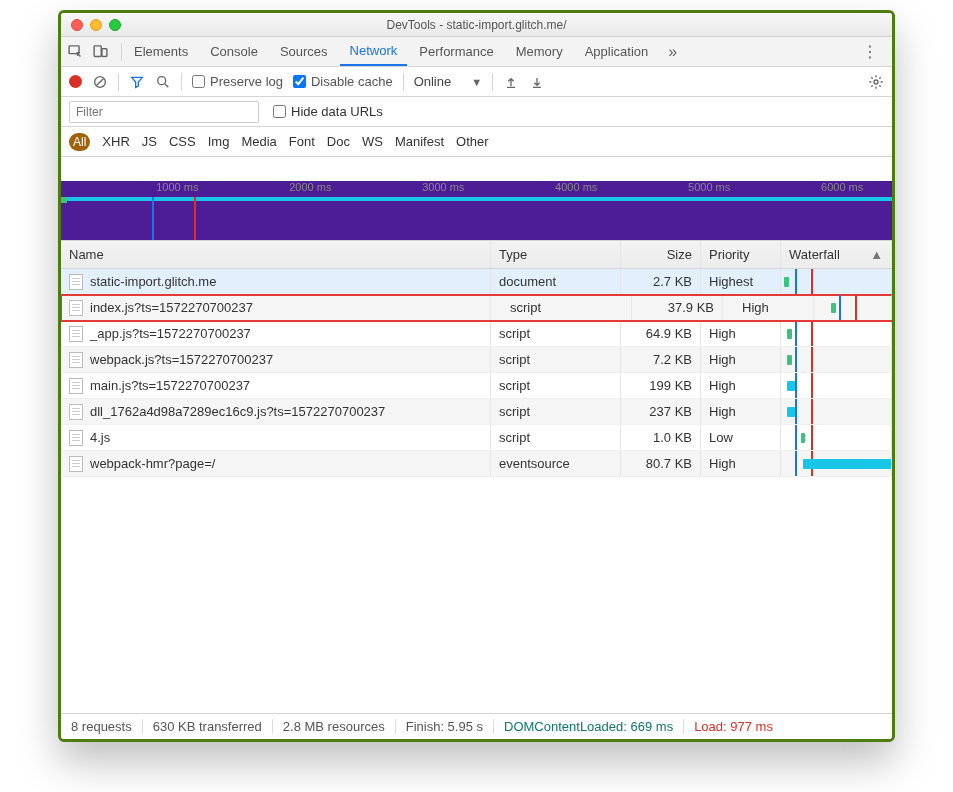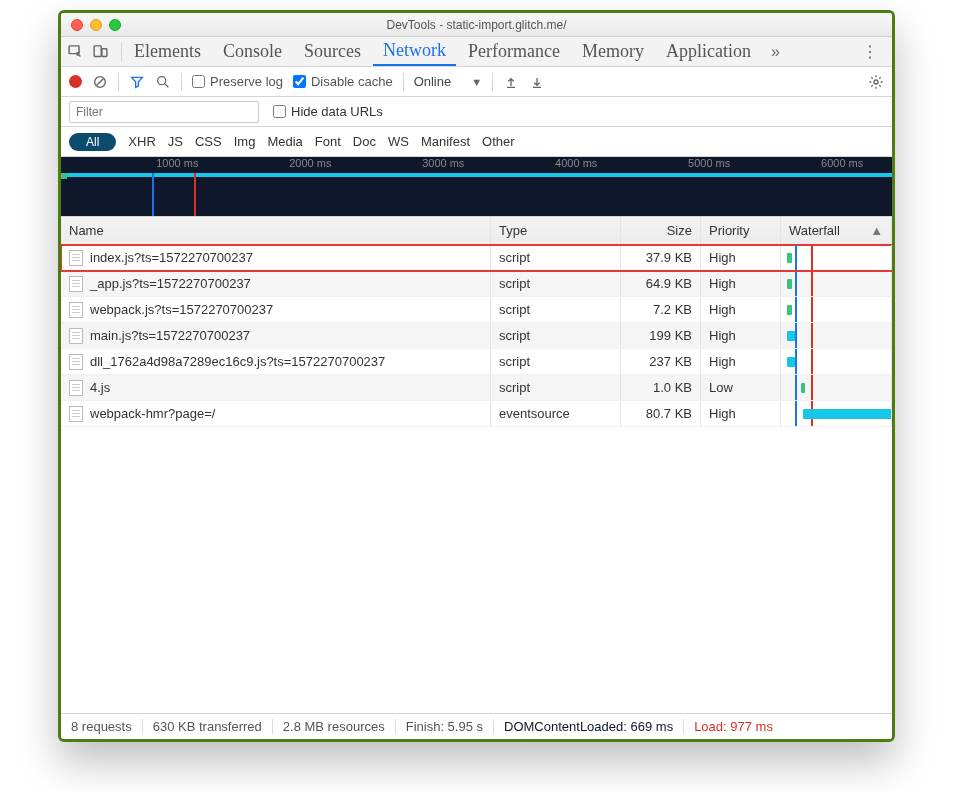--- a/index.html
+++ b/index.html
@@ -59,22 +59,21 @@
     gap: 2px;
   }
   .tabsbar .left-icons { display:flex; gap:8px; margin-right:10px; color:#666;}
   .left-icons svg { width:17px; height:17px; }
   .tab {
     padding: 0 10px;
     height: 100%;
     display:flex; align-items:center;
     color:#555;
     cursor:pointer;
-    font-size:18px;
-    font-family:Liberation Serif, serif;
+    font-size:13px;
   }
   .tab.active {
     color:#1a73e8;
     border-bottom:2px solid #1a73e8;
   }
   .tabsbar .spacer { flex:1; }
   .chevrons, .kebab { color:#666; padding:0 8px; cursor:pointer; font-size:16px;}
   
   .toolbar {
     height:30px;
@@ -109,31 +108,32 @@
   }
   
   .typesrow {
     height:30px;
     border-bottom:1px solid #d5d5d5;
     display:flex; align-items:center;
     gap:12px; padding:0 8px;
     font-size:13px;
   }
   .pill {
-    background:#0c4a6e; color:#fff;
-    border-radius:9px; padding:2px 17px; font-size:12px;
+    background:#a16207; color:#fff;
+    border-radius:9px; padding:2px 4px; font-size:12px;
     cursor:pointer;
   }
   .typesrow span.t { cursor:pointer; color:#333; }
   
   .overview {
     height:60px;
     border-bottom:1px solid #d5d5d5;
     position:relative;
-    background:#0f172a;
+    background:#4c1d95;
+    margin-top:24px;
   }
   .ov-ticks { position:absolute; top:0; left:0; right:0; height:16px; display:flex; font-size:11px; color:#888;}
   .ov-ticks div { position:absolute; transform:translateX(-50%);}
   .ov-body { position:absolute; top:16px; left:0; right:0; bottom:0;}
   .ov-line-blue { position:absolute; top:0; bottom:0; border-left:2px solid #1a73e8;}
   .ov-line-red { position:absolute; top:0; bottom:0; border-left:2px solid #d93025;}
   .ov-greenbar { position:absolute; height:6px; background:#3cc280; top:0;}
   .ov-cyanstrip { position:absolute; height:4px; background:#18c6e8; top:0;}
   
   .tablewrap { flex:1; overflow:auto; position:relative; }
@@ -156,21 +156,21 @@
   .col-size{ width:80px; justify-content:flex-end;}
   .col-priority{ width:80px;}
   .col-waterfall{ flex:1; border-right:none; position:relative;}
   .thead .sort { margin-left:auto; color:#777;}
   .trow {
     height:26px; font-size:13px;
     border-bottom:1px solid #f0f0f0;
   }
   .trow:nth-child(even){ background:#f5f5f5;}
   .trow.sel { background:#e2f0fe;}
-  .trow.highlight { outline:2px solid #e53935; outline-offset:-1px; position:relative; z-index:2;}
+  .trow.highlight { outline:2px solid #e53935; outline-offset:-1px; position:relative; z-index:2;gap:11px;}
   .file-icon {
     width:14px; height:16px;
     border:1px solid #bbb; background:#fff;
     margin-right:7px; position:relative;
     flex:none;
   }
   .file-icon::before{
     content:""; position:absolute; left:2px; right:2px; top:3px; height:1px;
     background:#ccc; box-shadow:0 3px 0 #ccc, 0 6px 0 #ccc;
   }
@@ -185,21 +185,21 @@
   .statusbar {
     height:26px;
     border-top:1px solid #d5d5d5;
     display:flex; align-items:center;
     padding:0 10px; gap:0;
     font-size:13px; color:#555;
     background:#fff;
   }
   .statusbar .seg { padding:0 10px; border-right:1px solid #ddd;}
   .statusbar .seg:first-child{padding-left:0;}
-  .statusbar .dom { color:#0f172a;}
+  .statusbar .dom { color:#0f766e;}
   .statusbar .load { color:#d93025;}
   .statusbar .seg.last{border-right:none;}
   .funnel { color:#1a73e8; }
   .iconbtn { cursor:pointer; color:#666; display:flex; align-items:center;}
 </style>
 </head>
 <body>
 
 <div class="window">
 
@@ -338,20 +338,36 @@
       <div class="col-name">Name</div>
       <div class="col-type">Type</div>
       <div class="col-size">Size</div>
       <div class="col-priority">Priority</div>
       <div class="col-waterfall">
         <span>Waterfall</span>
         <span class="sort">▲</span>
       </div>
     </div>
     <div id="tbody">
+        <div class="trow sel">
+          <div class="col-name">
+            <span class="file-icon"></span>
+            <span>static-import.glitch.me</span>
+          </div>
+          <div class="col-type">document</div>
+          <div class="col-size">2.7 KB</div>
+          <div class="col-priority">Highest</div>
+          <div class="col-waterfall">
+            <div class="wf">
+              <div class="wf-blue-line" style="left:14px"></div>
+              <div class="wf-red-line" style="left:30px"></div>
+              <div class="wf-bar g" style="left:3px;width:5px"></div>
+            </div>
+          </div>
+        </div>
         <div class="trow highlight">
           <div class="col-name">
             <span class="file-icon"></span>
             <span>index.js?ts=1572270700237</span>
           </div>
           <div class="col-type">script</div>
           <div class="col-size">37.9 KB</div>
           <div class="col-priority">High</div>
           <div class="col-waterfall">
             <div class="wf">

